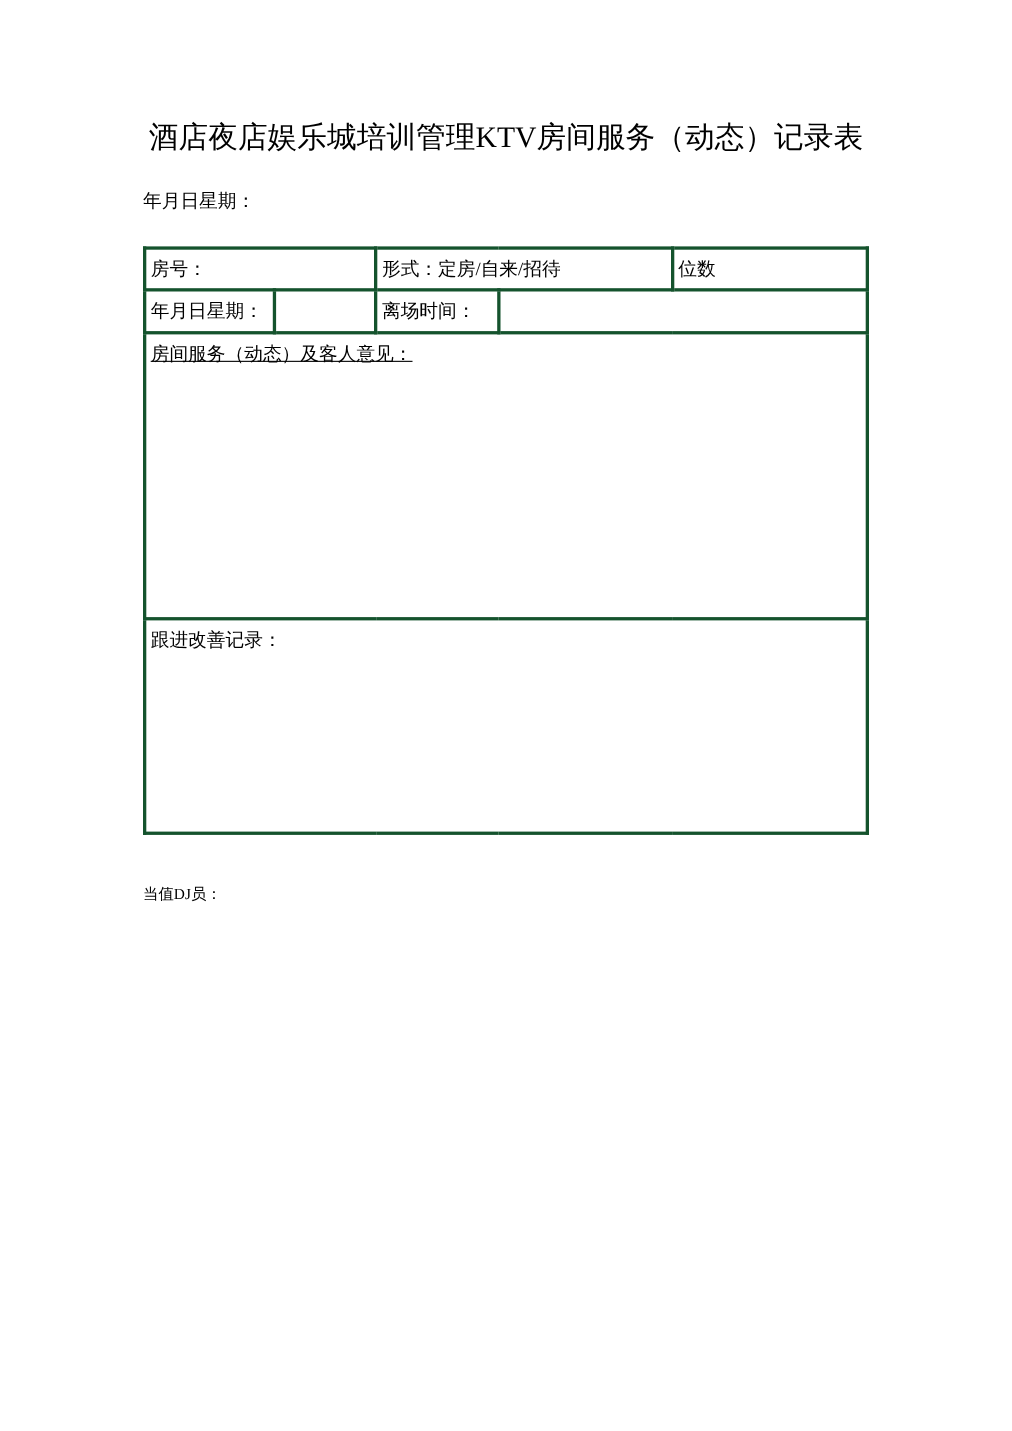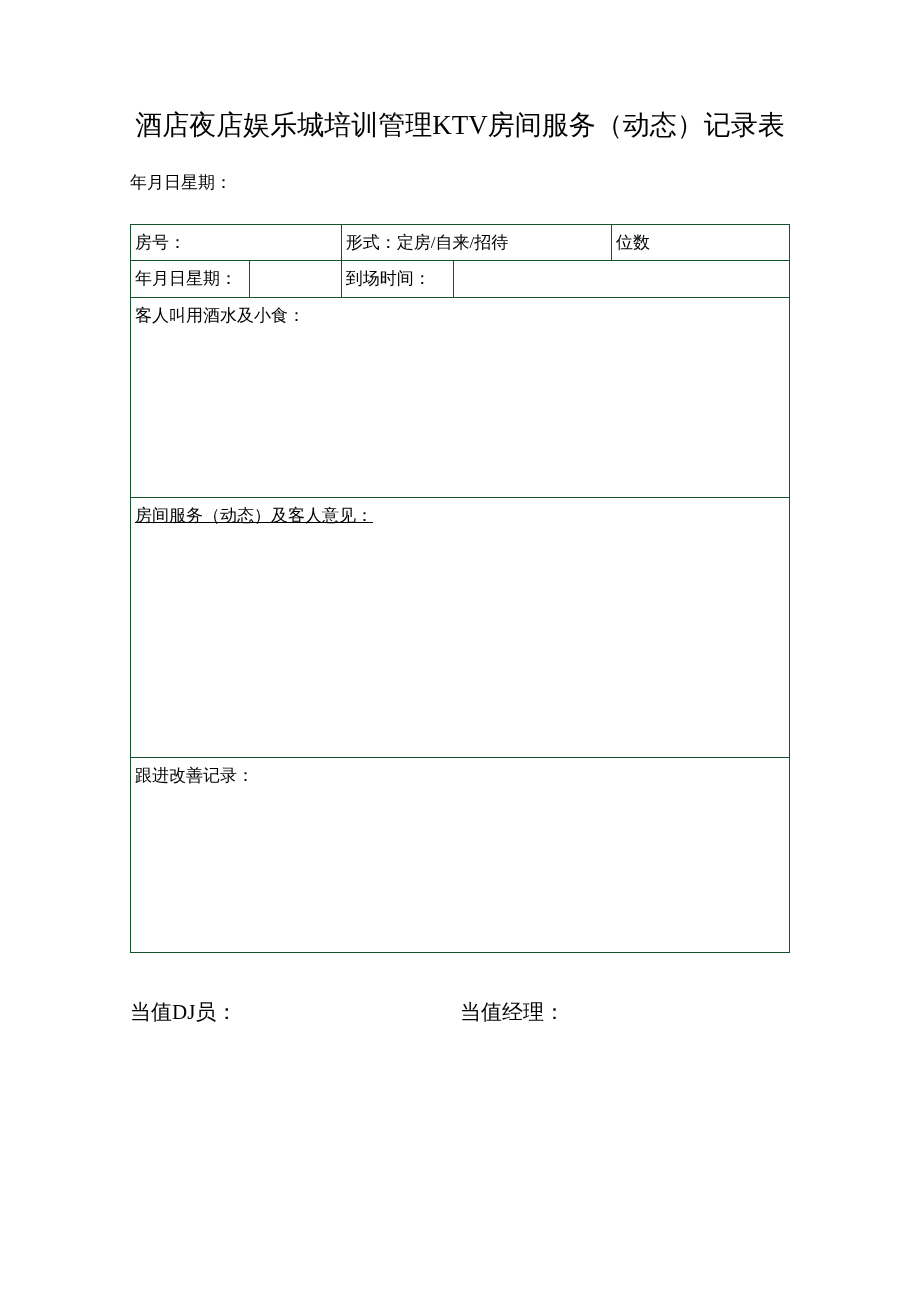--- a/index.html
+++ b/index.html
@@ -27,38 +27,38 @@
     .date-line {
       font-size: 17px;
       margin-bottom: 30px;
     }
     .form-table {
       border-collapse: collapse;
       width: 100%;
       font-size: 17px;
     }
     .form-table td {
-      border: 1px solid #14532d;
+      border: 3px solid #14532d;
       padding: 4px 4px;
       vertical-align: top;
       line-height: 1.6;
     }
     .row-tall-1 {
       height: 200px;
     }
     .row-tall-2 {
       height: 260px;
       text-decoration: underline;
     }
     .row-tall-3 {
       height: 195px;
     }
     .footer-line {
       margin-top: 45px;
-      font-size: 21px;
+      font-size: 14px;
       display: flex;
     }
     .footer-left {
       width: 50%;
     }
     .footer-right {
       width: 50%;
     }
   </style>
 </head>
@@ -71,32 +71,28 @@
   <table class="form-table">
     <tbody>
         <tr>
       <td colspan="2" style="width:27%"><span>房号：</span></td>
       <td colspan="2" style="width:41%"><span>形式：定房/自来/招待</span></td>
       <td style="width:32%"><span>位数</span></td>
     </tr>
     <tr>
       <td style="width:18%"><span>年月日星期：</span></td>
       <td style="width:14%"></td>
-      <td style="width:17%"><span>到场时间：</span></td>
+      <td style="width:17%"><span>离场时间：</span></td>
       <td colspan="2"></td>
-    </tr>
-    <tr>
-      <td colspan="5" class="row-tall-1"><span>客人叫用酒水及小食：</span></td>
     </tr>
     <tr>
       <td colspan="5" class="row-tall-2"><span>房间服务（动态）及客人意见：</span></td>
     </tr>
     <tr>
       <td colspan="5" class="row-tall-3"><span>跟进改善记录：</span></td>
     </tr>
   </tbody>
     </table>
 
   <div class="footer-line">
     <div class="footer-left"><span>当值DJ员：</span></div>
-    <div class="footer-right"><span>当值经理：</span></div>
   </div>
 </div>
 
 </body></html>

